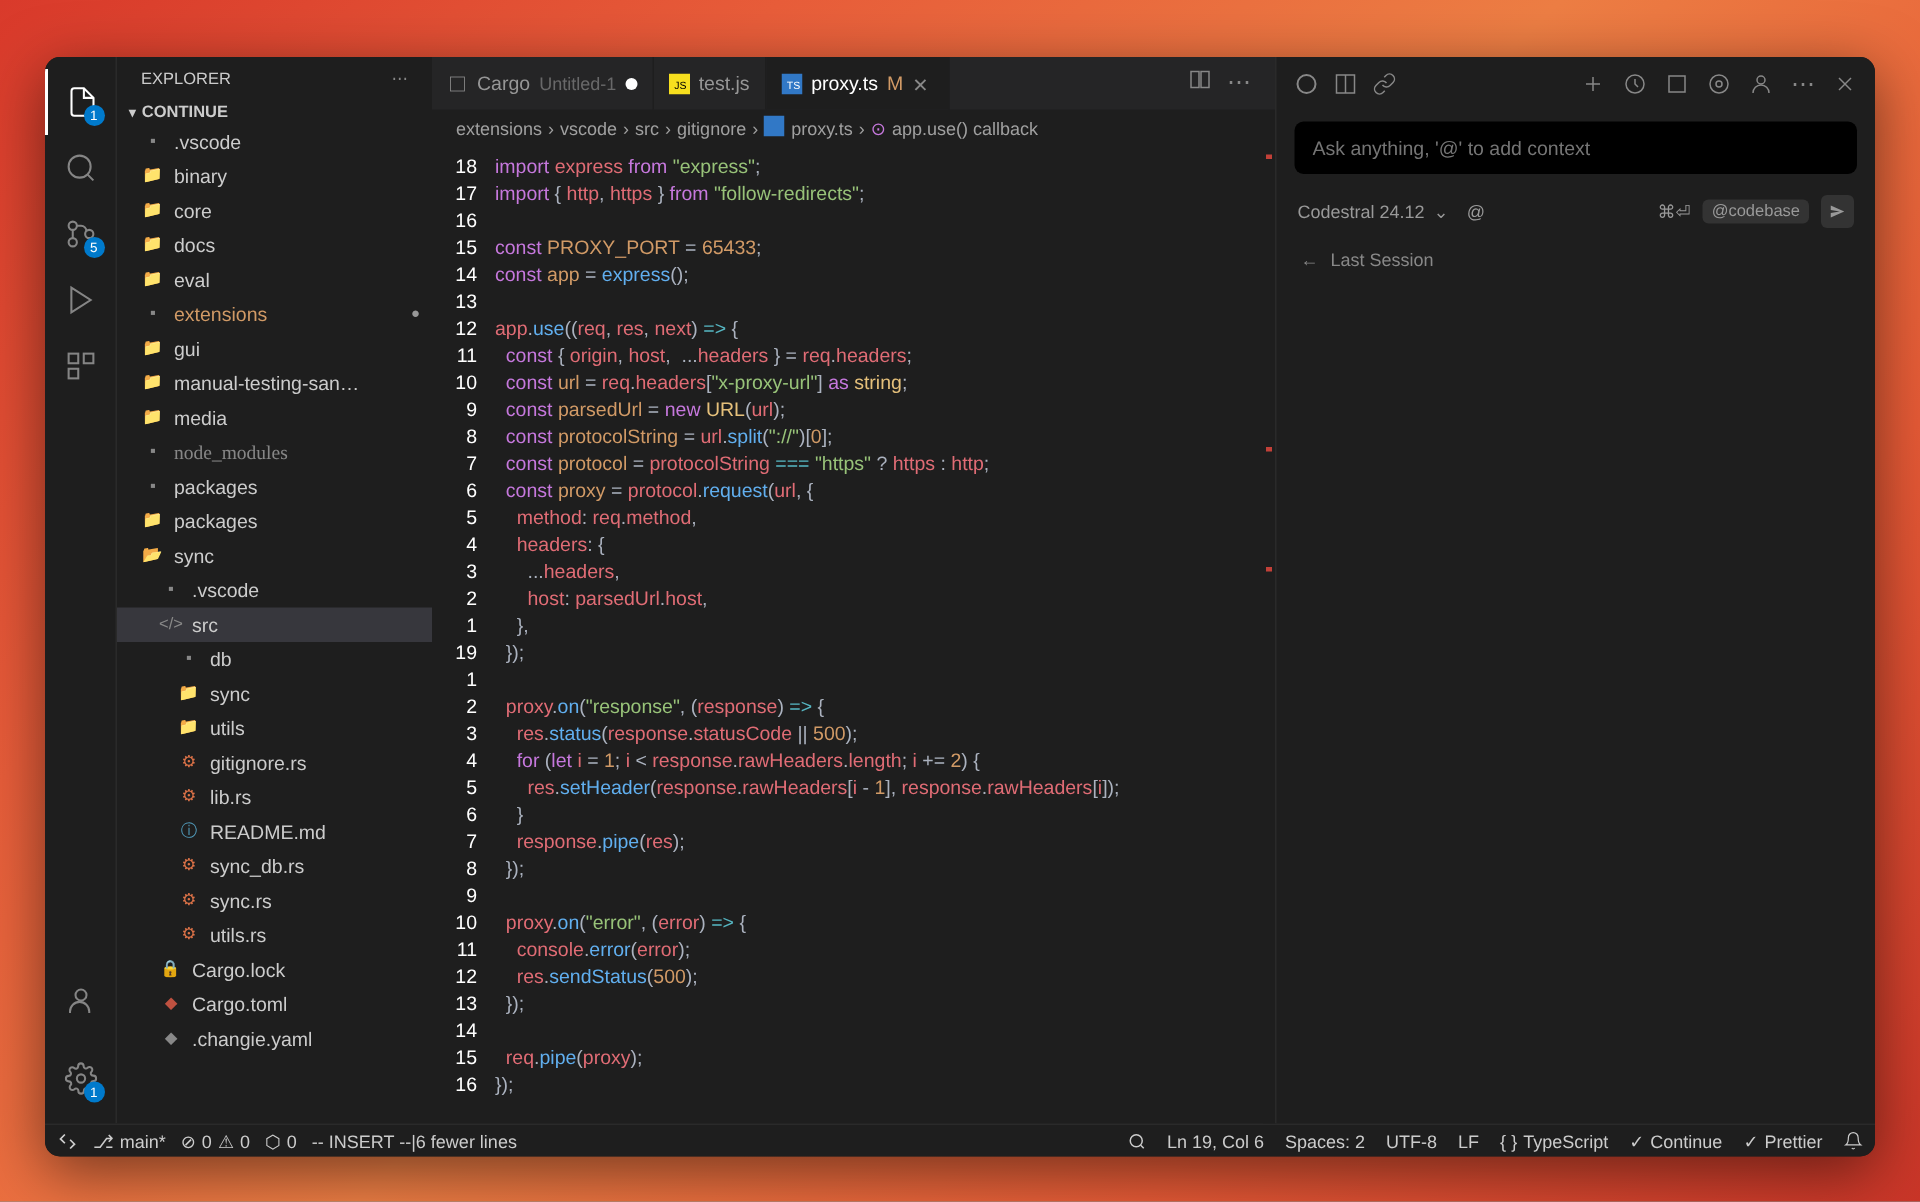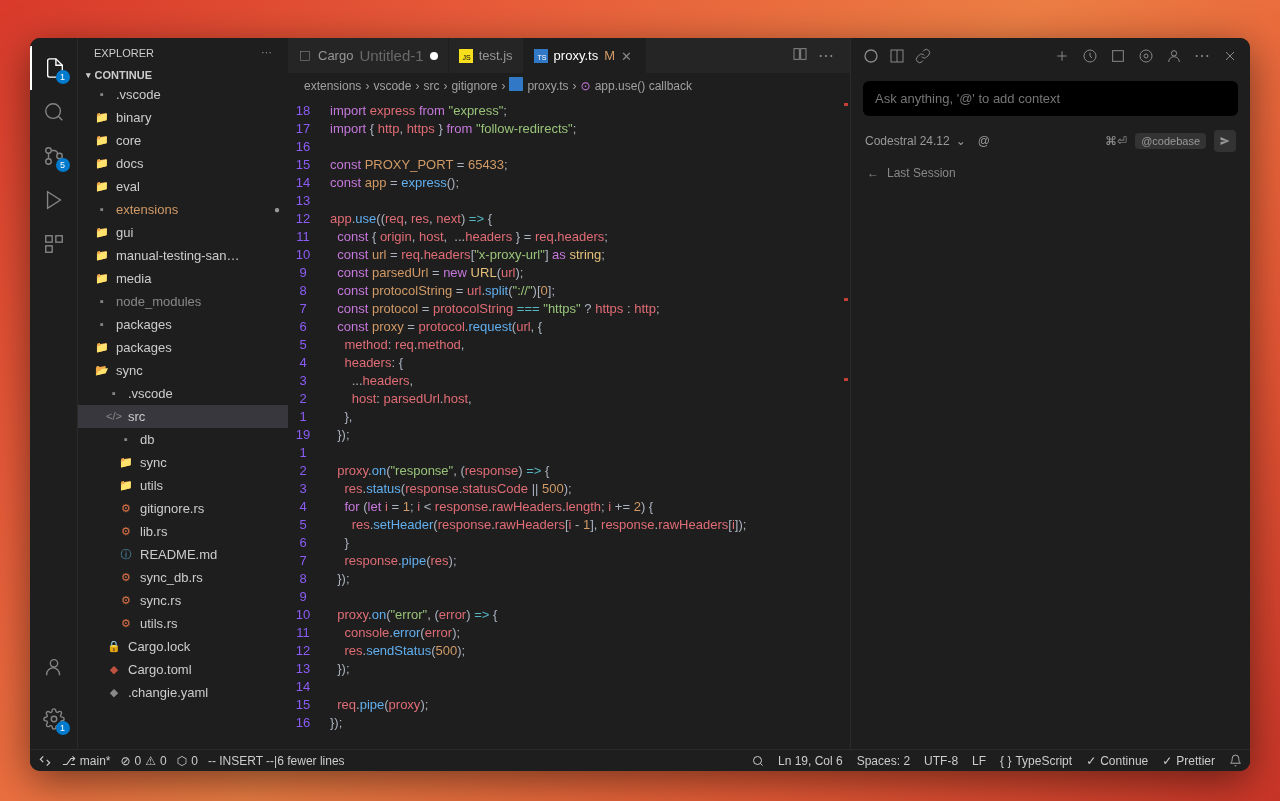--- a/index.html
+++ b/index.html
@@ -40,21 +40,21 @@
 .editor-area{flex:1;display:flex;flex-direction:column;background:#1e1e1e;min-width:0}
 .tabs{height:35px;display:flex;align-items:center;background:#252526;padding-right:8px}
 .tab{display:flex;align-items:center;gap:6px;padding:0 10px;height:35px;color:#969696;font-size:13px;cursor:pointer;border-right:1px solid #1e1e1e}
 .tab.active{background:#1e1e1e;color:#fff}
 .tab-icon{width:14px;height:14px}
 .tab-dot{width:8px;height:8px;border-radius:50%;background:#fff}
 .tab-close{width:14px;height:14px;color:#888}
 .tab-actions{margin-left:auto;display:flex;gap:10px;color:#888;padding-right:8px}
 .breadcrumb{padding:4px 16px;font-size:12px;color:#a0a0a0;display:flex;align-items:center;gap:4px}
 .editor{flex:1;display:flex;font-family:'SF Mono',Menlo,Monaco,monospace;font-size:13px;overflow:hidden;position:relative}
-.gutter{width:42px;text-align:center;padding-right:12px;color:#8b5cf6;user-select:none;line-height:18px;padding-top:4px}
+.gutter{width:42px;text-align:right;padding-right:12px;color:#ffffff;user-select:none;line-height:18px;padding-top:4px}
 .code{flex:1;line-height:18px;padding-top:4px;white-space:pre;color:#abb2bf}
 .kw{color:#c678dd}.fn{color:#61afef}.str{color:#98c379}.num{color:#d19a66}.id{color:#e06c75}.op{color:#56b6c2}.pr{color:#d19a66}.ty{color:#e5c07b}
 .minimap-strip{width:8px;background:#1e1e1e;position:relative}
 .mm-mark{position:absolute;right:2px;width:4px;height:3px;background:#c24038}
 .rightpanel{width:400px;background:#1e1e1e;border-left:1px solid #2a2a2a;display:flex;flex-direction:column}
 .rp-header{height:35px;display:flex;align-items:center;padding:0 12px;gap:12px;color:#888}
 .rp-header-left{display:flex;gap:10px}
 .rp-header-right{margin-left:auto;display:flex;gap:12px;align-items:center}
 .rp-icon{width:16px;height:16px;cursor:pointer}
 .rp-icon svg{width:16px;height:16px}
@@ -169,21 +169,21 @@
           <div class="tree-item indent0">
             <span class="fi fi-folder">📁</span>
             <span>manual-testing-san…</span>
           </div>
           <div class="tree-item indent0">
             <span class="fi fi-folder">📁</span>
             <span>media</span>
           </div>
           <div class="tree-item indent0">
             <span class="fi fi-folder-dark">▪</span>
-            <span style="opacity: 0.6;">node_modules</span>
+            <span style="opacity: 0.6; font-family: Liberation Serif, serif;">node_modules</span>
           </div>
           <div class="tree-item indent0">
             <span class="fi fi-folder-dark">▪</span>
             <span>packages</span>
           </div>
           <div class="tree-item indent0">
             <span class="fi fi-folder">📁</span>
             <span>packages</span>
           </div>
           <div class="tree-item indent0">
@@ -250,21 +250,21 @@
     </div>
 
     <div class="editor-area">
       <div class="tabs" id="tabs">
 
         <div class="tab">
             <span class="tab-icon"><svg viewBox="0 0 24 24" fill="#888">
                 <rect x="4" y="4" width="16" height="16" fill="none" stroke="#888"></rect>
               </svg></span>
             <span>Cargo</span>
-            <span style="opacity: 0.6; font-size: 15px;">Untitled-1</span>
+            <span style="opacity: 0.6; font-size: 12px;">Untitled-1</span>
             <span class="tab-dot"></span>
           </div>
           <div class="tab">
             <span class="tab-icon"><svg viewBox="0 0 24 24">
                 <rect width="24" height="24" fill="#f7df1e"></rect>
                 <text x="6" y="18" font-size="12" fill="#000">JS</text>
               </svg></span>
             <span>test.js</span>
           </div>
           <div class="tab active">

